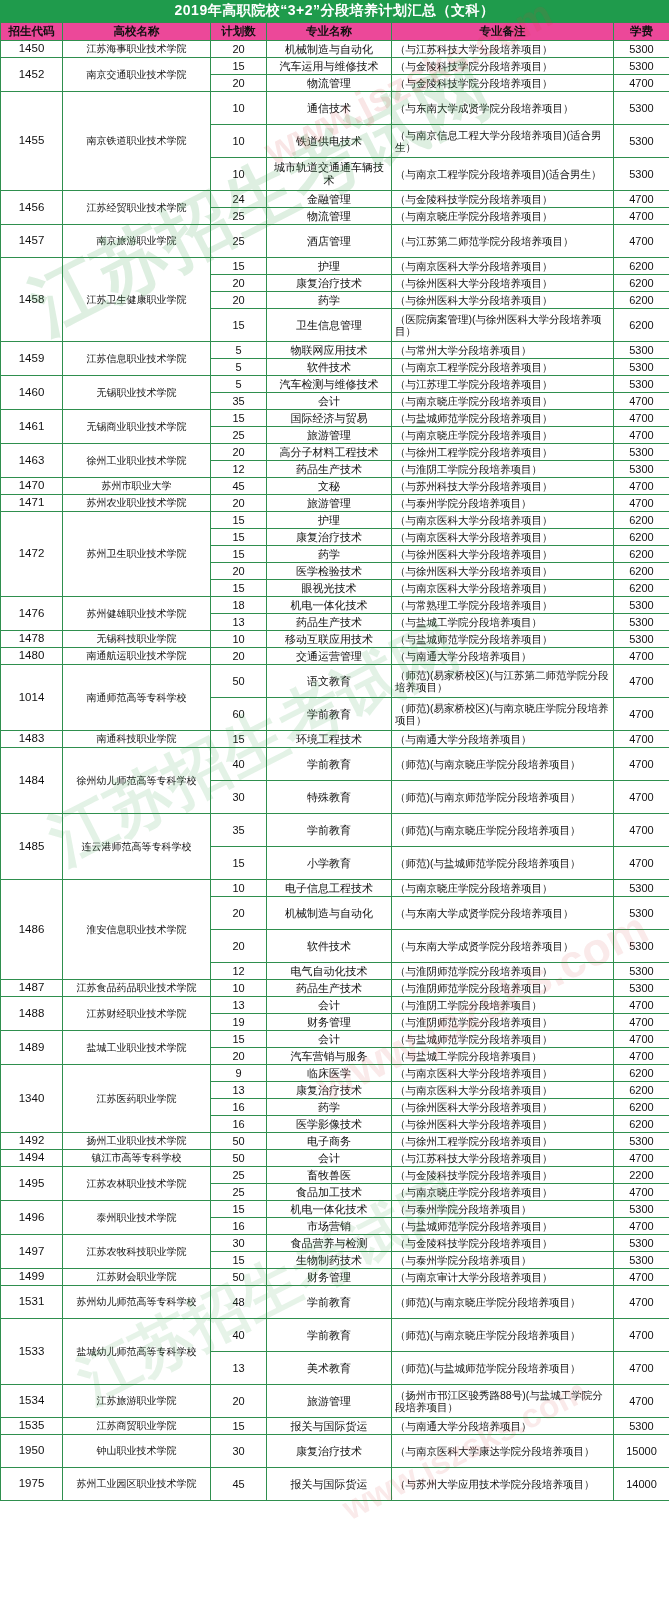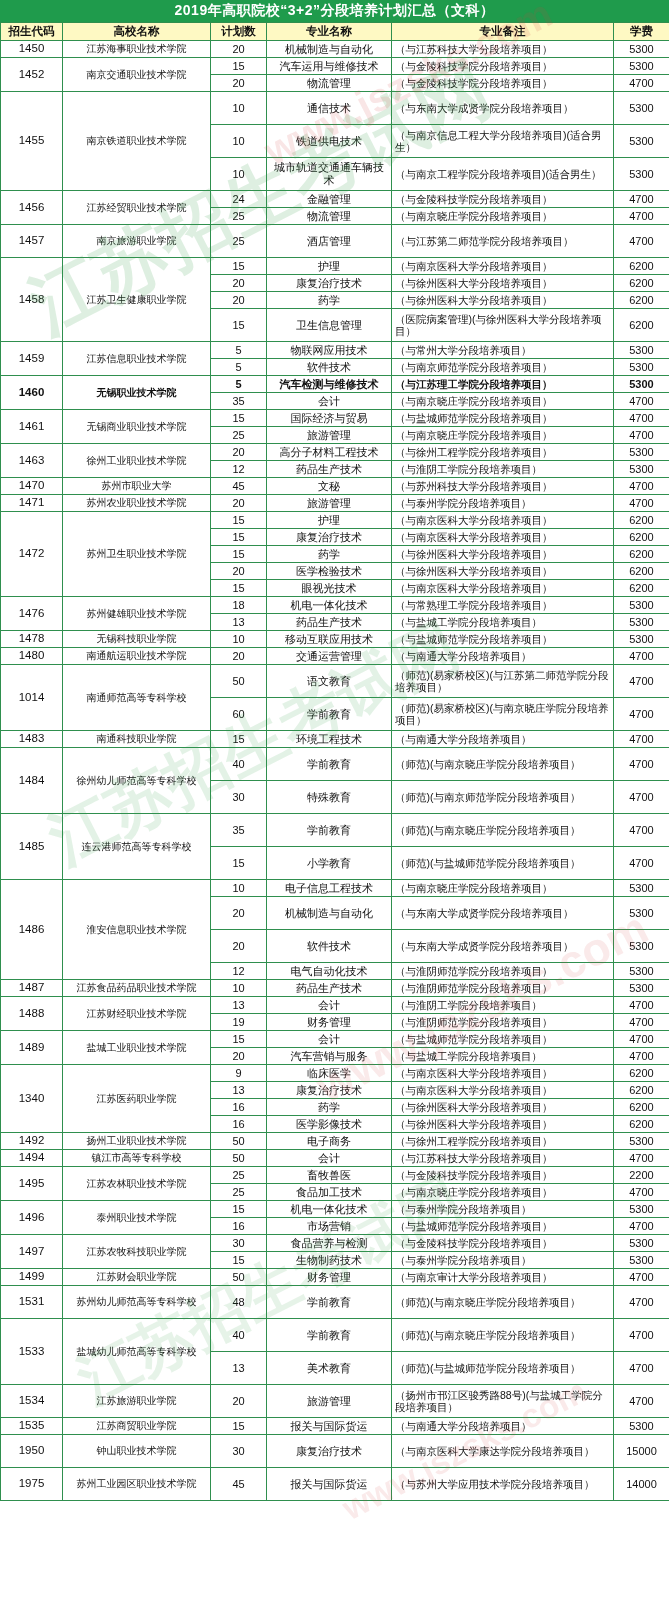--- a/index.html
+++ b/index.html
@@ -7,21 +7,21 @@
   #page{position:relative;width:669px;min-height:1600px;background:#fff;overflow:hidden;}
   .title-bar{height:22px;background:#1f9b4c;color:#fff;font-size:14px;font-weight:bold;
     display:flex;align-items:center;justify-content:center;letter-spacing:.5px;}
   table{border-collapse:collapse;width:669px;table-layout:fixed;}
   col.c0{width:62px}
   col.c1{width:148px}
   col.c2{width:56px}
   col.c3{width:125px}
   col.c4{width:222px}
   col.c5{width:56px}
-  th{background:#fef9c3;border:1px solid #2f8f4e;font-size:11.5px;font-weight:bold;color:#111;
+  th{background:#ec4899;border:1px solid #2f8f4e;font-size:11.5px;font-weight:bold;color:#111;
      height:17px;padding:0;text-align:center;}
   td{border:1px solid #2f8f4e;font-size:11px;color:#111;padding:0 2px;
      text-align:center;vertical-align:middle;line-height:1.15;}
   td.name{font-size:10px;}
   td.major{font-size:11px;}
   td.note{font-size:10.5px;text-align:left;padding-left:3px;line-height:1.18;}
   td.code{font-size:11.5px;}
   
   .wm{position:absolute;pointer-events:none;user-select:none;font-weight:bold;
       white-space:nowrap;}
@@ -152,24 +152,24 @@
           <td class="code" rowspan="2">1459</td>
           <td class="name" rowspan="2">江苏信息职业技术学院</td>
           <td>5</td>
           <td class="major">物联网应用技术</td>
           <td class="note">（与常州大学分段培养项目）</td>
           <td>5300</td>
         </tr>
         <tr style="height: 17px;">
           <td>5</td>
           <td class="major">软件技术</td>
-          <td class="note">（与南京师范学院分段培养项目）</td>
-          <td>5300</td>
-        </tr>
-        <tr style="height: 17px; font-weight: bold;">
+          <td class="note">（与南京工程学院分段培养项目）</td>
+          <td>5300</td>
+        </tr>
+        <tr style="height: 17px;">
           <td class="code" rowspan="2">1460</td>
           <td class="name" rowspan="2">无锡职业技术学院</td>
           <td>5</td>
           <td class="major">汽车检测与维修技术</td>
           <td class="note">（与江苏理工学院分段培养项目）</td>
           <td>5300</td>
         </tr>
         <tr style="height: 17px;">
           <td>35</td>
           <td class="major">会计</td>

